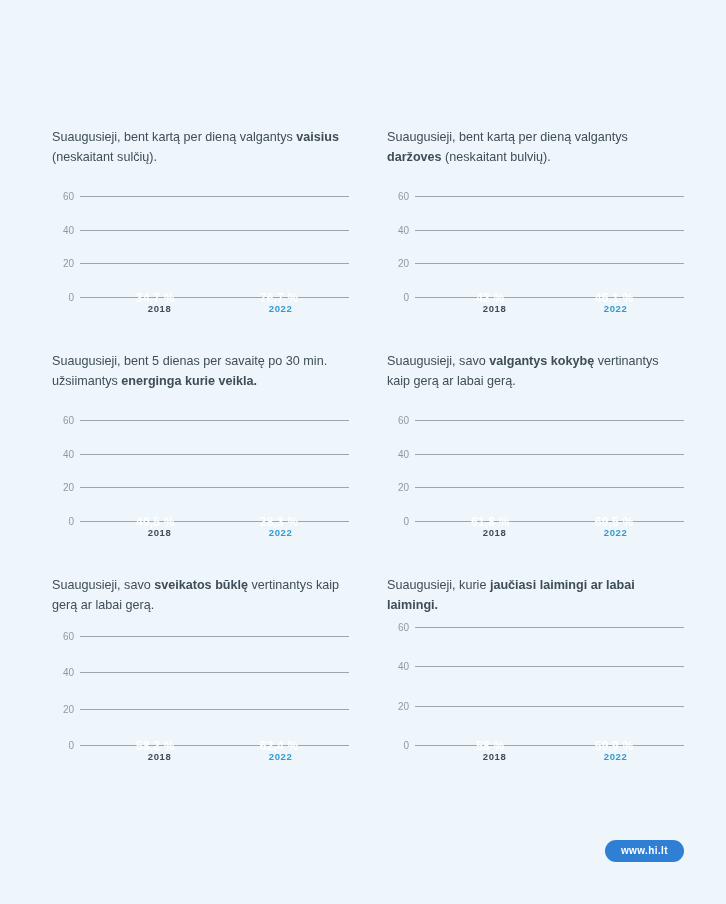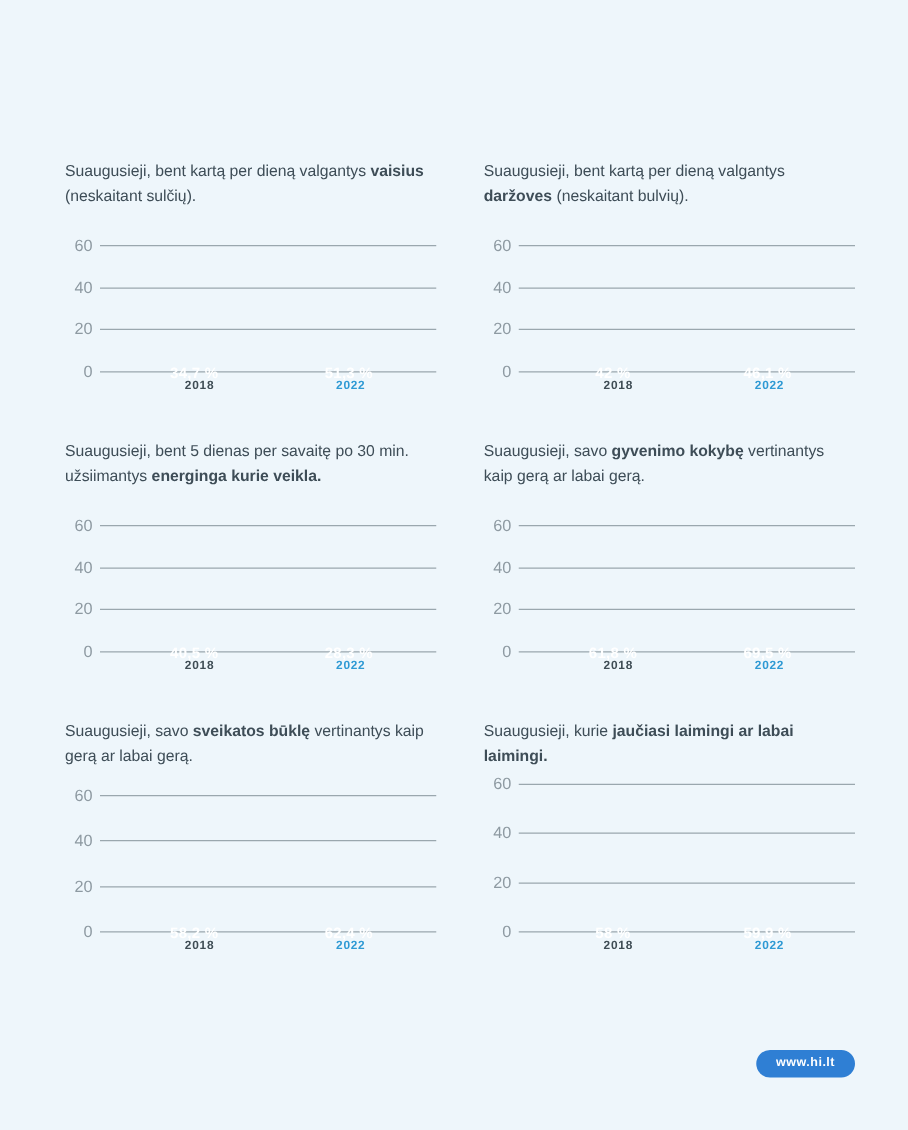--- a/index.html
+++ b/index.html
@@ -79,21 +79,21 @@
     background: #9aa7ae;
   }
   .gridline.zero {
     background: #9aa7ae;
   }
   .ytick {
     position: absolute;
     right: 100%;
     margin-right: 6px;
     transform: translateY(-50%);
-    font-size: 13px;
+    font-size: 10px;
     color: #8e9aa2;
     white-space: nowrap;
   }
   .bars {
     position: absolute;
     left: 0;
     right: 0;
     top: 0;
     bottom: 0;
   }
@@ -207,21 +207,21 @@
               <span class="ytick">60</span>
             </div>
             <div class="bars">
               <div class="bar-wrap left">
                 <div class="bar dark" style="height: 49.5714%;">
                   <div class="bar-label" style="bottom: 40%;">34,7 %</div>
                 </div>
               </div>
               <div class="bar-wrap right">
                 <div class="bar blue" style="height: 52.2857%;">
-                  <div class="bar-label" style="bottom: 40%;">51,3 %</div>
+                  <div class="bar-label" style="bottom: 40%;">76,7 %</div>
                 </div>
               </div>
             </div>
           </div>
           <div class="xlabels">
             <div class="xlabel left">2018</div>
             <div class="xlabel right">2022</div>
           </div>
         </div>
       </div>
@@ -289,21 +289,21 @@
               </div>
             </div>
           </div>
           <div class="xlabels">
             <div class="xlabel left">2018</div>
             <div class="xlabel right">2022</div>
           </div>
         </div>
       </div>
       <div class="panel">
-        <div class="caption"><span>Suaugusieji, savo </span><b>gyvenimo kokybę</b><span> vertinantys kaip gerą ar labai gerą.</span></div>
+        <div class="caption"><span>Suaugusieji, savo </span><b>valgantys kokybę</b><span> vertinantys kaip gerą ar labai gerą.</span></div>
         <div class="chart">
           <div class="plot">
             <div class="gridline zero" style="bottom: 0%;">
               <span class="ytick">0</span>
             </div>
             <div class="gridline" style="bottom: 28.5714%;">
               <span class="ytick">20</span>
             </div>
             <div class="gridline" style="bottom: 57.1429%;">
               <span class="ytick">40</span>

